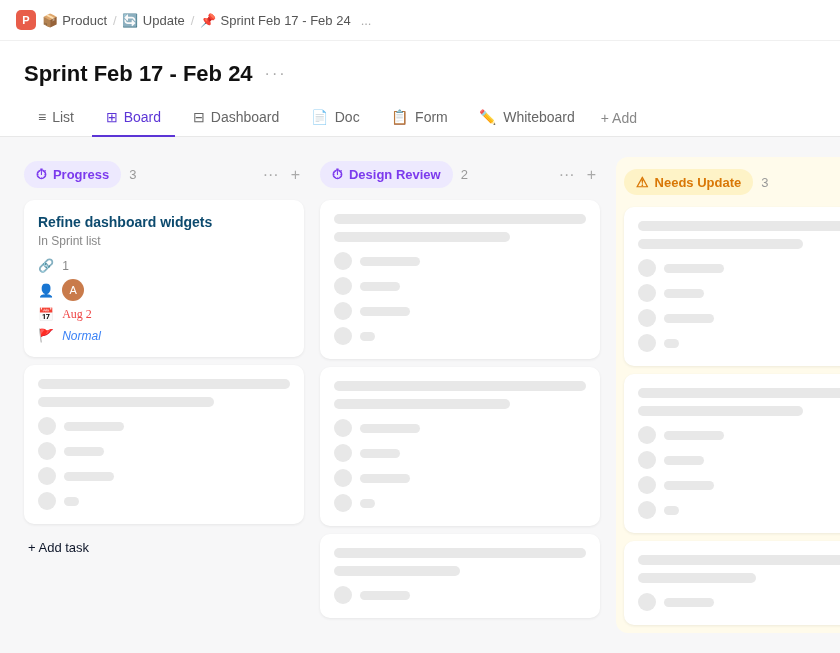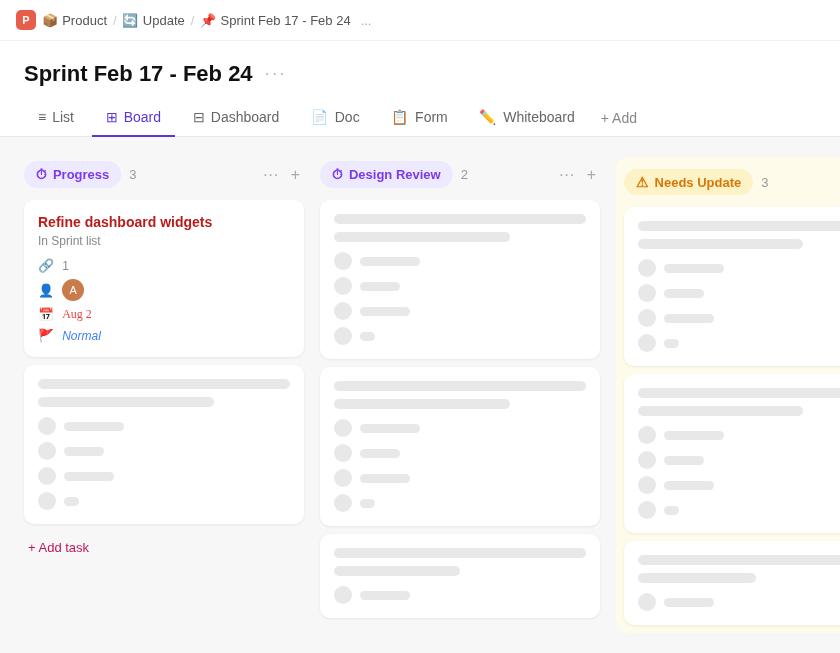--- a/index.html
+++ b/index.html
@@ -76,21 +76,21 @@
     .column-label.needs-update { background: #fef3c7; color: #d97706; }
     .column-count { font-size: 13px; color: #999; }
     .column-actions { margin-left: auto; display: flex; align-items: center; gap: 4px; }
     .col-action-btn { background: none; border: none; cursor: pointer; color: #aaa; font-size: 16px; padding: 2px 4px; border-radius: 4px; }
 
     
     .card {
       background: #fff; border-radius: 10px; padding: 14px;
       box-shadow: 0 1px 3px rgba(0,0,0,0.07); cursor: pointer;
     }
-    .card-title { font-size: 14px; font-weight: 600; color: #b91c1c; margin-bottom: 4px; }
+    .card-title { font-size: 14px; font-weight: 600; color: #0c4a6e; margin-bottom: 4px; }
     .card-subtitle { font-size: 12px; color: #888; margin-bottom: 10px; }
     .card-meta { display: flex; flex-direction: column; gap: 6px; }
     .card-meta-row { display: flex; align-items: center; gap: 8px; font-size: 12px; color: #888; }
     .meta-icon { font-size: 13px; flex-shrink: 0; }
     .avatar { width: 22px; height: 22px; border-radius: 50%; background: #e0e0e0; overflow: hidden; }
     .date-red { color: #ef4444; font-weight: 500; font-family: Liberation Serif, serif; }
     .priority-normal { color: #3b82f6; font-style: italic; }
 
     
     .skeleton-card {
@@ -104,21 +104,21 @@
     .skeleton-line.w70 { width: 70%; }
     .skeleton-line.w50 { width: 50%; }
     .skeleton-meta { display: flex; flex-direction: column; gap: 7px; margin-top: 10px; }
     .skeleton-meta-row { display: flex; align-items: center; gap: 8px; }
     .skeleton-circle { width: 18px; height: 18px; border-radius: 50%; background: #e8e8e8; flex-shrink: 0; }
     .skeleton-inline { height: 9px; border-radius: 5px; background: #e8e8e8; }
 
     
     .add-task-btn {
       display: flex; align-items: center; gap: 6px;
-      padding: 8px 4px; color: #be185d; cursor: pointer; font-size: 13px;
+      padding: 8px 4px; color: #0f172a; cursor: pointer; font-size: 13px;
       border-radius: 6px; border: none; background: none; width: 100%;
     }
 
     
     .col-icon { font-size: 14px; }
   </style>
 </head>
 <body>
 
 <div class="breadcrumb-bar">

